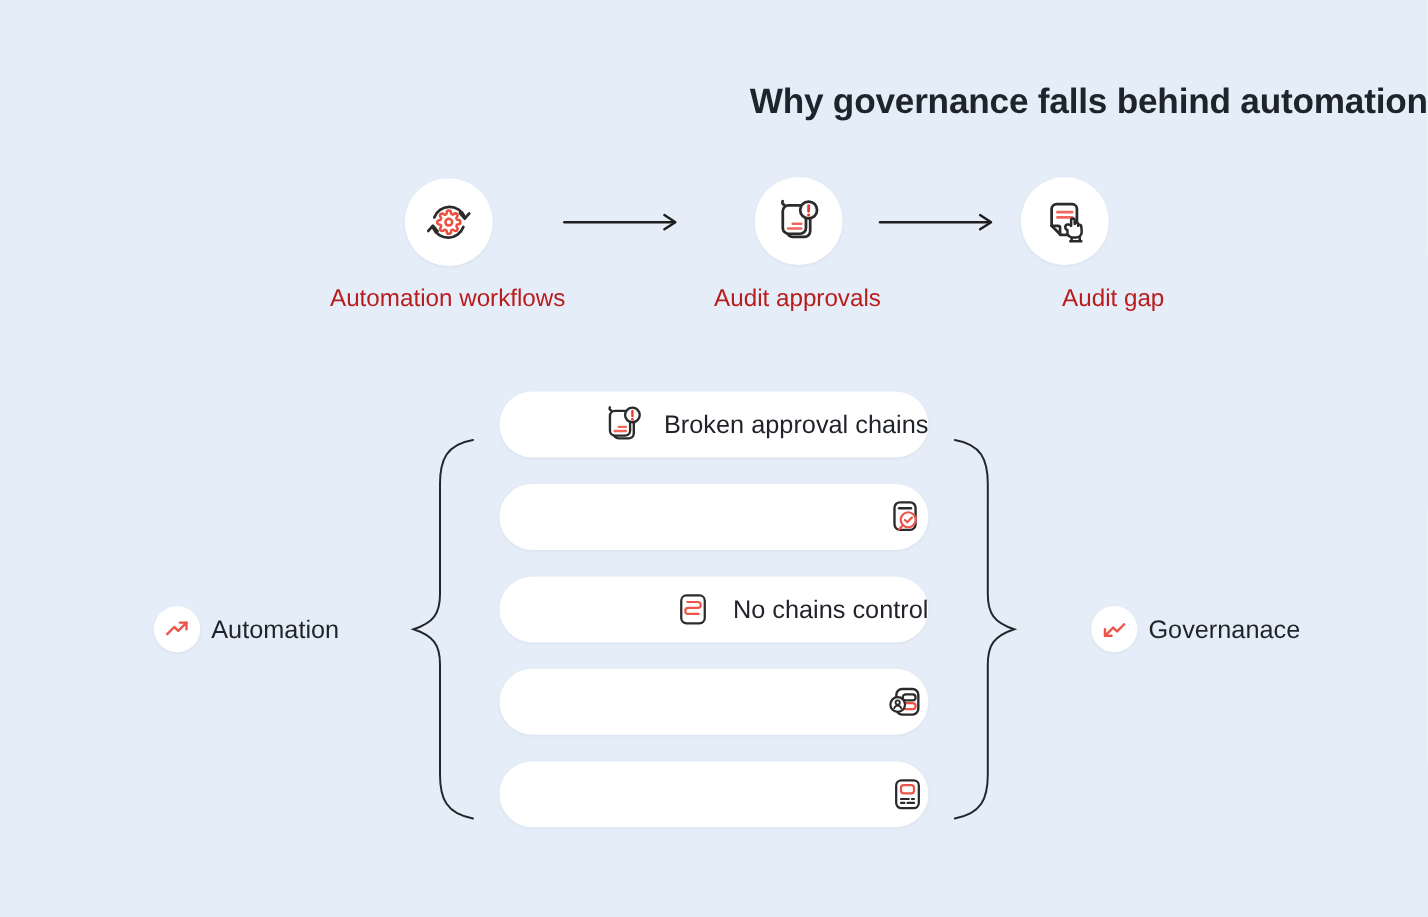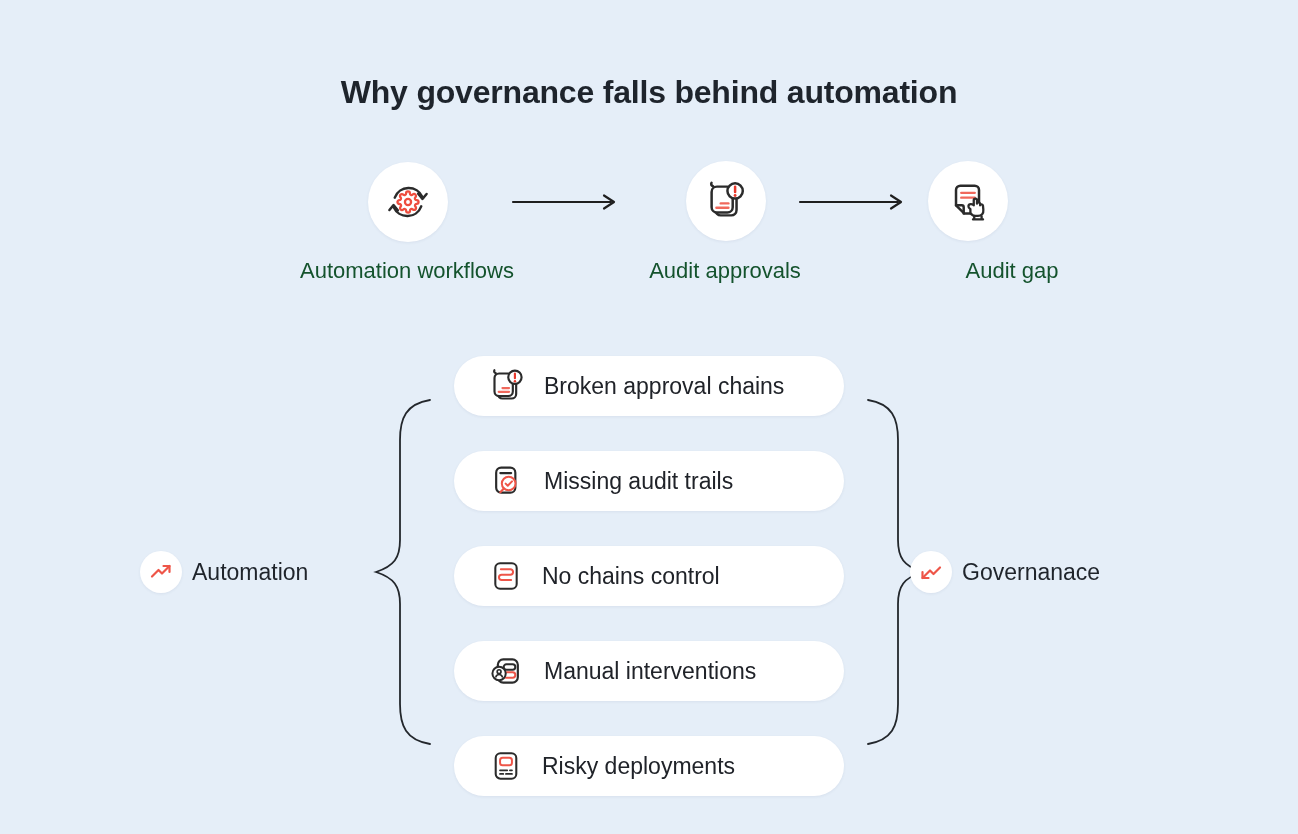--- a/index.html
+++ b/index.html
@@ -4,39 +4,40 @@
 <style>
   html,body{margin:0;padding:0;}
   .canvas{
     position:relative;width:1298px;height:834px;overflow:hidden;
     background:#e5eef8;
     font-family:"Liberation Sans","DejaVu Sans",sans-serif;
     color:#20262e;
   }
   .title{
     position:absolute;top:74px;left:0;width:100%;
-    text-align:center;font-size:32px;font-weight:700;
+    text-align:right;font-size:32px;font-weight:700;
     letter-spacing:-0.2px;color:#1e242c;margin:0;
   }
   .step-circle{
     position:absolute;width:80px;height:80px;border-radius:50%;
     background:#ffffff;display:flex;align-items:center;justify-content:center;
     box-shadow:0 1px 3px rgba(40,60,100,0.07);
   }
   .step-label{
     position:absolute;top:258px;transform:translateX(-50%);
-    font-size:22px;font-weight:500;white-space:nowrap;color:#14532d;
+    font-size:22px;font-weight:500;white-space:nowrap;color:#b91c1c;
   }
   .flow-arrow{position:absolute;}
   .pills{position:absolute;left:454px;top:356px;}
   .pill{
     width:390px;height:60px;border-radius:31px;background:#ffffff;
     display:flex;align-items:center;padding-left:33px;box-sizing:border-box;
-    margin-bottom:35px;gap:17px;
+    margin-bottom:24px;gap:17px;
     box-shadow:0 1px 3px rgba(40,60,100,0.07);
+    justify-content:flex-end;
   }
   .pill-label{font-size:23px;font-weight:500;color:#202329;white-space:nowrap;}
   .side-group{position:absolute;top:551px;display:flex;align-items:center;gap:10px;}
   .side-circle{
     width:42px;height:42px;border-radius:50%;background:#ffffff;
     display:flex;align-items:center;justify-content:center;
     box-shadow:0 1px 3px rgba(40,60,100,0.07);
   }
   .side-label{font-size:23px;font-weight:500;color:#1f242b;white-space:nowrap;line-height:42px;}
   .brace{position:absolute;top:398px;}
@@ -122,21 +123,21 @@
   <div class="side-group" style="left:140px;">
     <div class="side-circle">
       <svg width="24" height="24" viewBox="0 0 24 24" fill="none" stroke="#ee5548" stroke-width="2.2" stroke-linecap="round" stroke-linejoin="round">
         <polyline points="3,16.5 9.5,10 13,13.5 20.5,6"></polyline>
         <polyline points="14.5,6 20.5,6 20.5,12"></polyline>
       </svg>
     </div>
     <div class="side-label">Automation</div>
   </div>
 
-  <div class="side-group" style="left:910px;justify-content:flex-end;">
+  <div class="side-group" style="left:992px;justify-content:flex-end;">
     <div class="side-circle">
       <svg width="24" height="24" viewBox="0 0 24 24" fill="none" stroke="#ee5548" stroke-width="2.2" stroke-linecap="round" stroke-linejoin="round">
         <polyline points="21,7.5 14.5,14 11,10.5 3.5,18"></polyline>
         <polyline points="9.5,18 3.5,18 3.5,12"></polyline>
       </svg>
     </div>
     <div class="side-label">Governanace</div>
   </div>
 
   <div class="pills">
@@ -162,21 +163,20 @@
     <div class="pill">
       <span>
         <svg width="40" height="40" viewBox="0 0 48 48">
           <rect x="11" y="8" width="23" height="30" rx="6" fill="#ffffff" stroke="#2b2b2b" stroke-width="2.6"></rect>
           <line x1="16" y1="14.5" x2="29" y2="14.5" stroke="#2b2b2b" stroke-width="2.6" stroke-linecap="round"></line>
           <circle cx="26" cy="27" r="8.2" fill="#ffffff" stroke="#ee5548" stroke-width="2.4"></circle>
           <polyline points="22.4,27.2 24.9,29.7 30,24.5" fill="none" stroke="#ee5548" stroke-width="2.4" stroke-linecap="round" stroke-linejoin="round"></polyline>
           <line x1="20.2" y1="33" x2="16" y2="37.4" stroke="#ee5548" stroke-width="2.6" stroke-linecap="round"></line>
         </svg>
       </span>
-      <span class="pill-label">Missing audit trails</span>
     </div>
 
     <div class="pill">
       <span>
         <svg width="38" height="38" viewBox="0 0 48 48">
           <rect x="10.5" y="8" width="27" height="32" rx="6" fill="#ffffff" stroke="#2b2b2b" stroke-width="2.6"></rect>
           <path d="M17.5,15.5 h12 a3.4,3.4 0 0 1 0,6.8 h-11 a3.4,3.4 0 0 0 0,6.8 h12" fill="none" stroke="#ee5548" stroke-width="2.5" stroke-linecap="round"></path>
         </svg>
       </span>
       <span class="pill-label">No chains control</span>
@@ -186,29 +186,27 @@
       <span>
         <svg width="40" height="40" viewBox="0 0 48 48">
           <rect x="13" y="10" width="24" height="28" rx="6.5" fill="none" stroke="#2b2b2b" stroke-width="2.6"></rect>
           <rect x="20" y="16" width="14" height="6.5" rx="3.25" fill="#ffffff" stroke="#2b2b2b" stroke-width="2.4"></rect>
           <rect x="20" y="25.5" width="14" height="6.5" rx="3.25" fill="#ffffff" stroke="#ee5548" stroke-width="2.4"></rect>
           <circle cx="14.5" cy="27" r="8" fill="#ffffff" stroke="#2b2b2b" stroke-width="2.4"></circle>
           <circle cx="14.5" cy="24.8" r="2.3" fill="none" stroke="#2b2b2b" stroke-width="2"></circle>
           <path d="M10.7,31 a4,4 0 0 1 7.6,0" fill="none" stroke="#2b2b2b" stroke-width="2" stroke-linecap="round"></path>
         </svg>
       </span>
-      <span class="pill-label">Manual interventions</span>
     </div>
 
     <div class="pill">
       <span>
         <svg width="38" height="38" viewBox="0 0 48 48">
           <rect x="11" y="8" width="26" height="32" rx="6" fill="#ffffff" stroke="#2b2b2b" stroke-width="2.6"></rect>
           <rect x="16.5" y="13.5" width="15" height="9.5" rx="3.2" fill="none" stroke="#ee5548" stroke-width="2.5"></rect>
           <path d="M16.5,29.5 h9 M29,29.5 h2.5" stroke="#2b2b2b" stroke-width="2.4" stroke-linecap="round"></path>
           <path d="M16.5,34 h4 M24,34 h7.5" stroke="#2b2b2b" stroke-width="2.4" stroke-linecap="round"></path>
         </svg>
       </span>
-      <span class="pill-label">Risky deployments</span>
     </div>
 
   </div>
 </div>
 
 </body></html>

